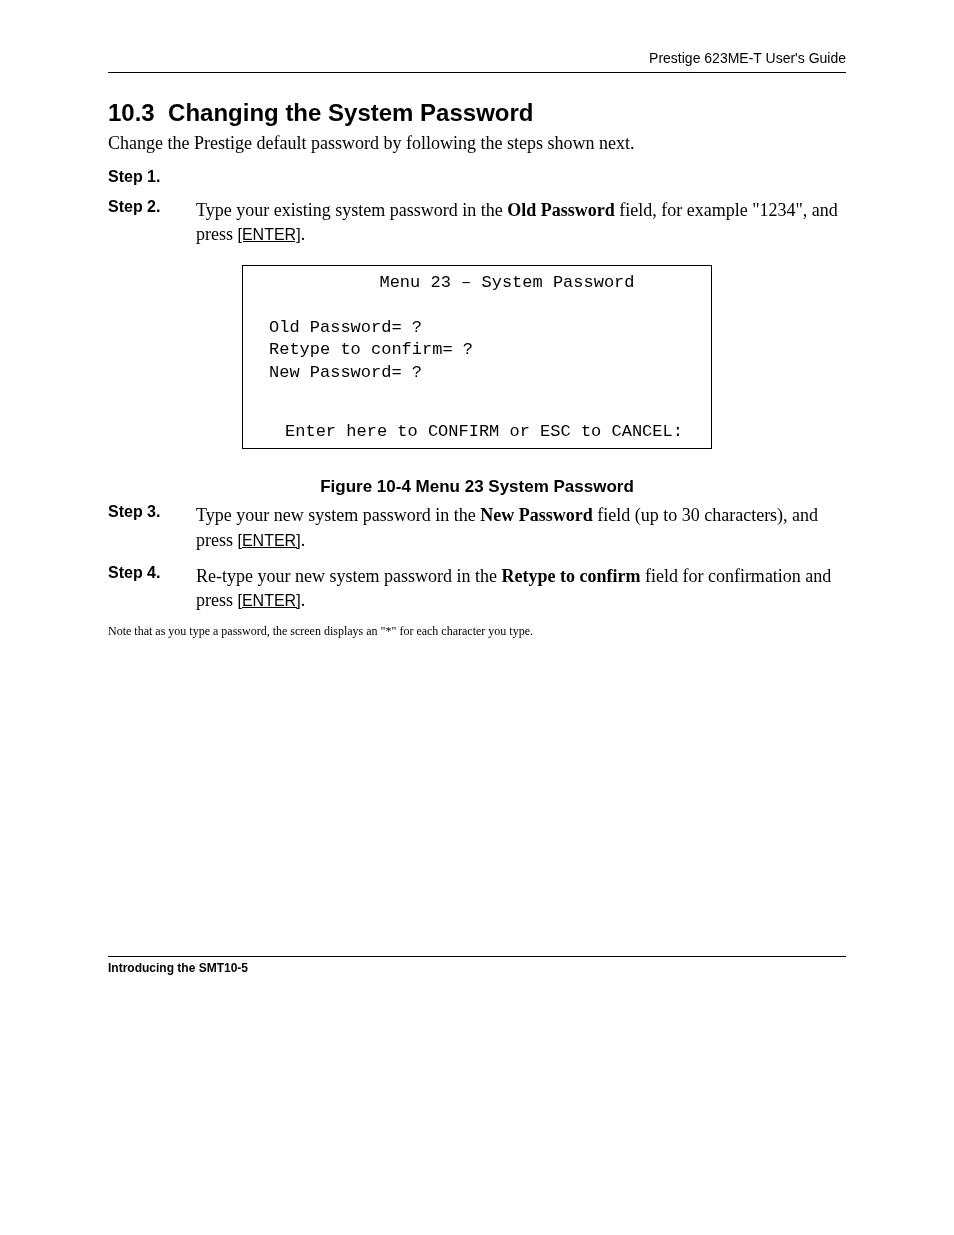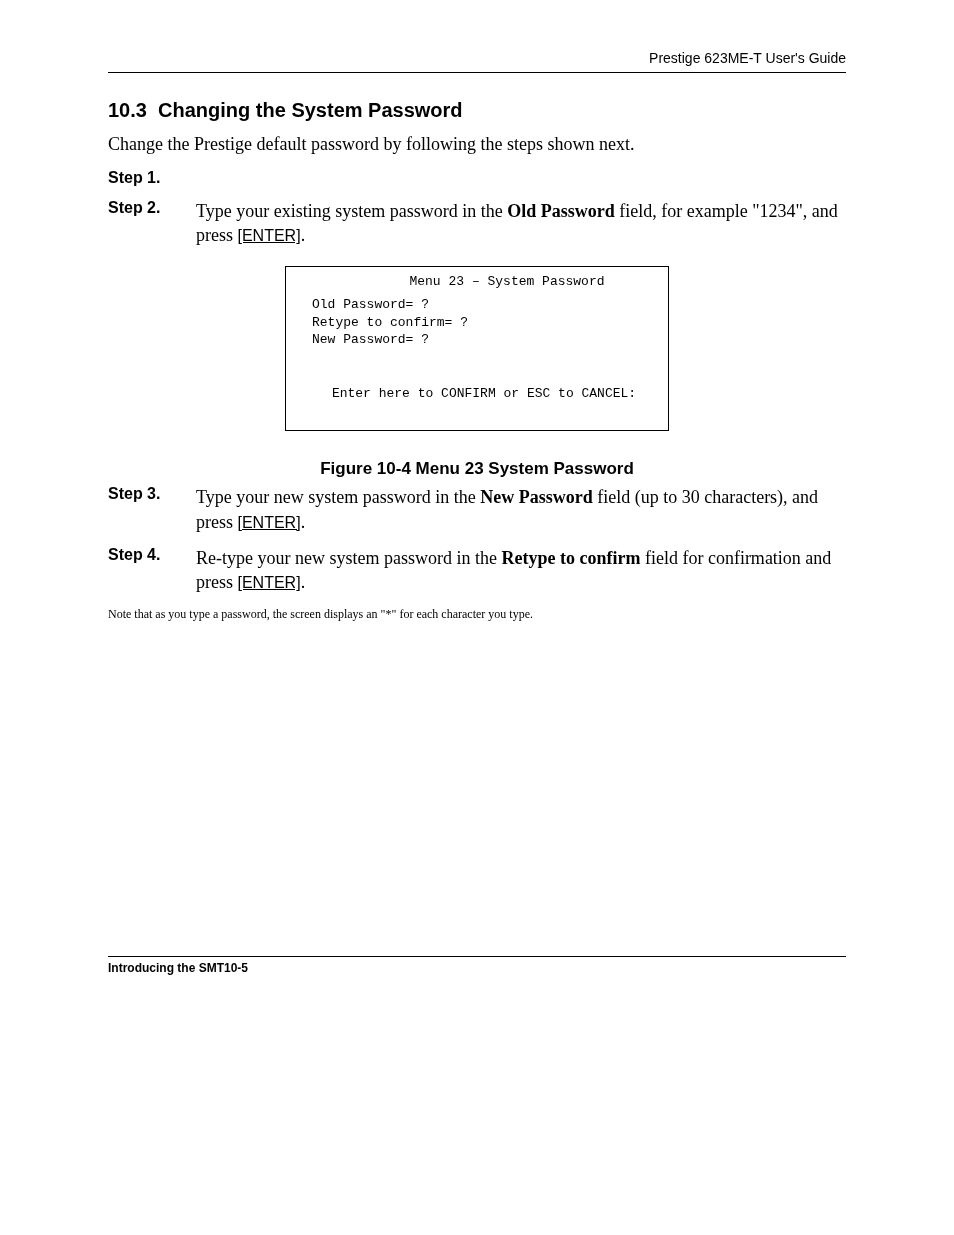--- a/index.html
+++ b/index.html
@@ -22,22 +22,22 @@
       padding-bottom: 6px;
     }
     .header-rule {
       border: none;
       border-top: 1.5px solid #000;
       margin-bottom: 26px;
     }
     .section-heading {
       font-family: Arial, Helvetica, sans-serif;
       font-weight: bold;
-      font-size: 20px;
-      margin-bottom: 12px;
+      font-size: 24px;
+      margin-bottom: 6px;
     }
     .intro-para {
       font-size: 18px;
       margin-bottom: 14px;
     }
     .step-row {
       display: flex;
       margin-bottom: 12px;
     }
     .step-label {
@@ -61,33 +61,33 @@
       text-decoration: underline;
     }
     .figure-wrap {
       margin-top: 18px;
       margin-bottom: 28px;
       text-align: center;
     }
     .figure-box {
       border: 1px solid #000;
       display: inline-block;
-      width: 384px;
+      width: 470px;
       text-align: left;
-      padding: 6px 12px 28px 12px;
+      padding: 6px 12px 4px 12px;
       font-family: "Courier New", Courier, monospace;
-      font-size: 13px;
+      font-size: 17px;
       line-height: 1.35;
     }
     .menu-title {
       text-align: center;
       padding-left: 60px;
     }
     .menu-body {
-      margin-top: 6px;
+      margin-top: 22px;
       padding-left: 14px;
     }
     .menu-footer {
       text-align: center;
       margin-top: 36px;
       padding-left: 14px;
     }
     .figure-caption {
       font-family: Arial, Helvetica, sans-serif;
       font-weight: bold;

